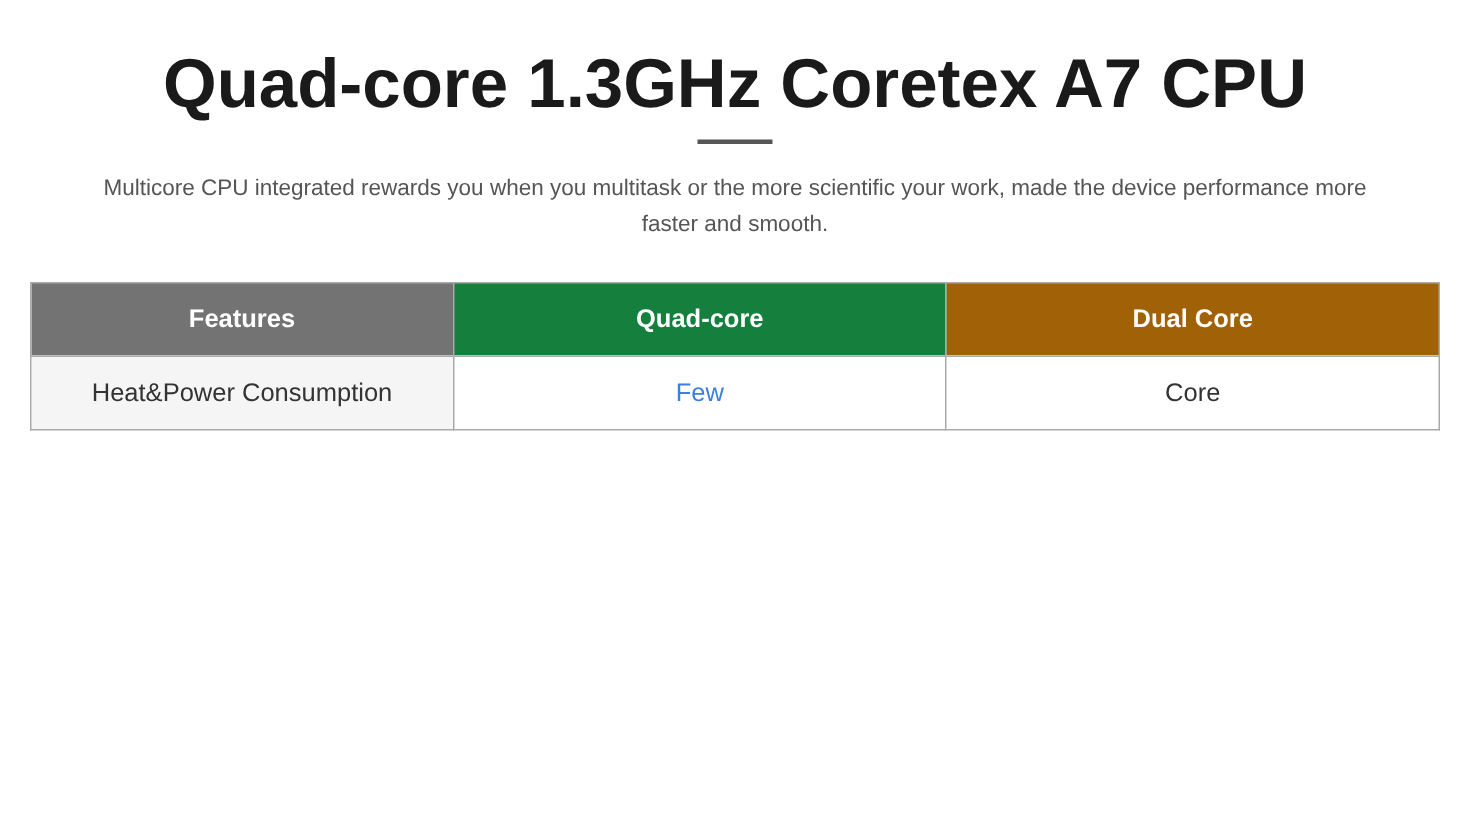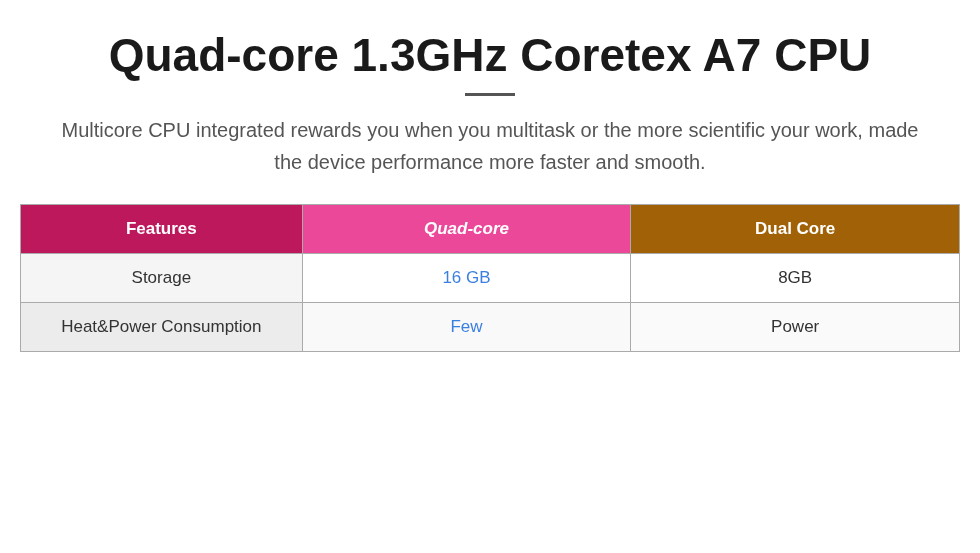--- a/index.html
+++ b/index.html
@@ -29,21 +29,21 @@
     }
 
     .divider {
       width: 50px;
       height: 3px;
       background: #555;
       margin: 0 auto 18px;
     }
 
     .subtitle {
-      font-size: 20px;
+      font-size: 15px;
       color: #555;
       text-align: center;
       max-width: 860px;
       line-height: 1.6;
       margin-bottom: 26px;
     }
 
     .comparison-table {
       width: 940px;
       border-collapse: collapse;
@@ -52,34 +52,33 @@
 
     .comparison-table th,
     .comparison-table td {
       border: 1px solid #aaa;
       padding: 14px 20px;
       text-align: center;
       font-size: 17px;
     }
 
     .header-features {
-      background: #be185d;
+      background: #737373;
       color: #fff;
       font-size: 22px;
       font-weight: 600;
       width: 30%;
     }
 
     .header-quad {
-      background: #ec4899;
+      background: #15803d;
       color: #fff;
       font-size: 22px;
       font-weight: 600;
       width: 35%;
-      font-style: italic;
     }
 
     .header-dual {
       background: #a16207;
       color: #fff;
       font-size: 22px;
       font-weight: 600;
       width: 35%;
     }
 
@@ -135,24 +134,19 @@
 
 <table class="comparison-table">
   <thead>
     <tr>
       <th class="header-features">Features</th>
       <th class="header-quad">Quad-core</th>
       <th class="header-dual">Dual Core</th>
     </tr>
   </thead>
   <tbody id="table-body">
-  <tr>
-        <td class="feature-label">Storage</td>
-        <td class="quad-value">16 GB</td>
-        <td class="dual-value">8GB</td>
-      </tr>
       <tr>
         <td class="feature-label">Heat&amp;Power Consumption</td>
         <td class="quad-value">Few</td>
-        <td class="dual-value">Power</td>
+        <td class="dual-value">Core</td>
       </tr>
     </tbody>
 </table>
 
 </body></html>

